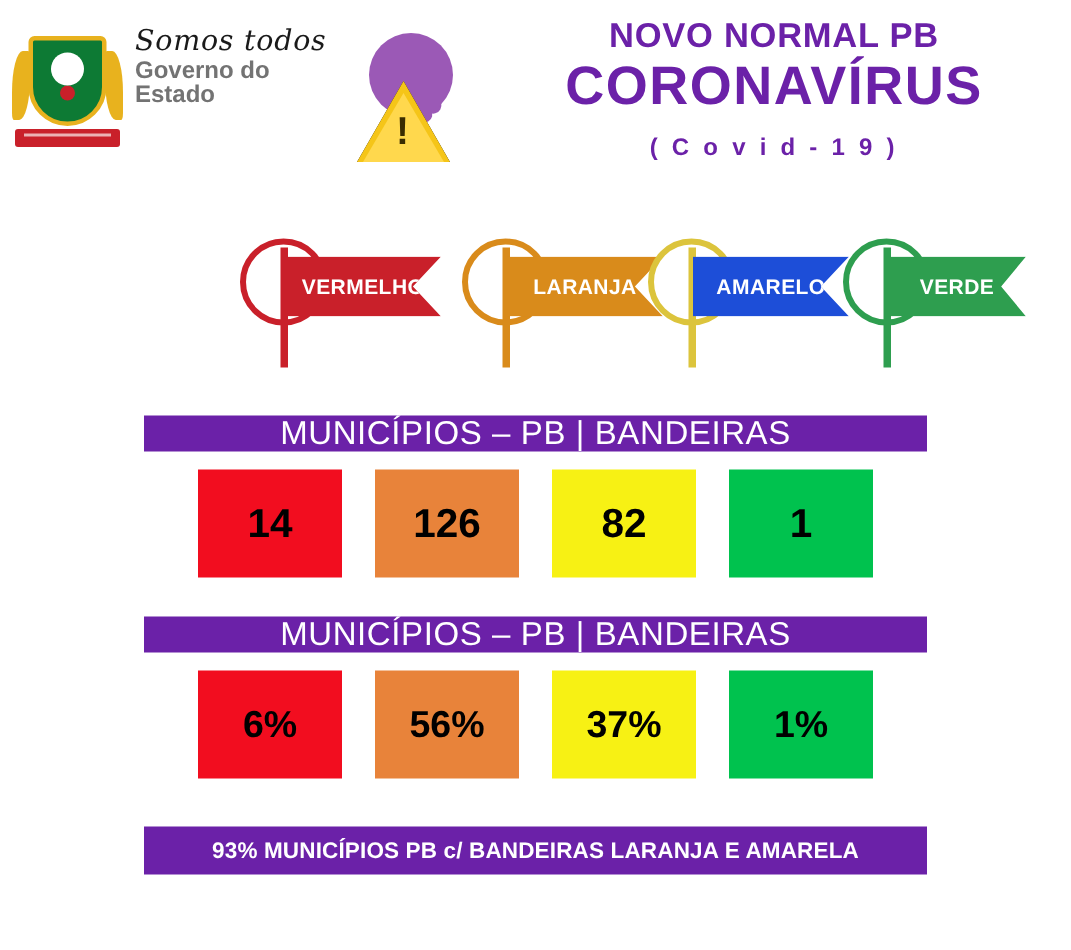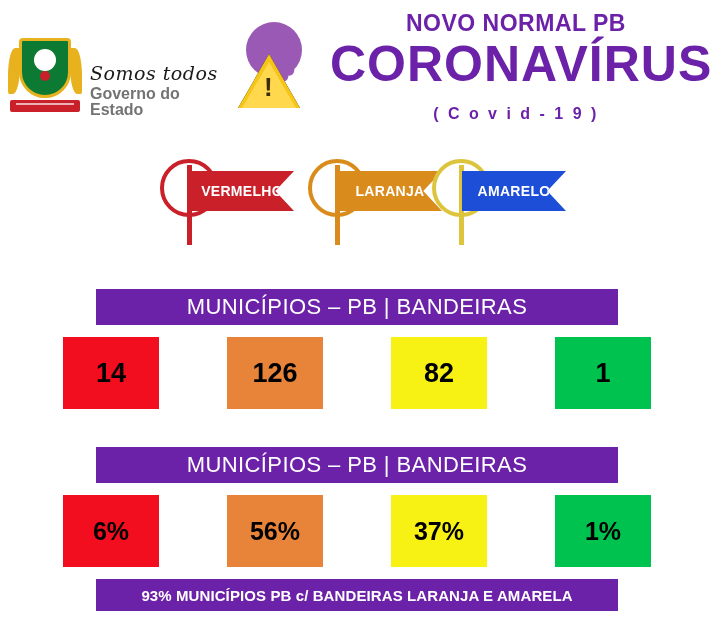--- a/index.html
+++ b/index.html
@@ -20,21 +20,21 @@
     position: relative;
     height: 135px;
   }
   .brasao-block {
     position: absolute;
     left: 8px;
     top: 18px;
     width: 215px;
     height: 100px;
     display: flex;
-    align-items: flex-end;
+    align-items: flex-start;
   }
   .brasao {
     width: 74px;
     height: 86px;
     position: relative;
     flex: 0 0 auto;
   }
   .brasao .shield {
     position: absolute;
     left: 11px;
@@ -194,21 +194,21 @@
   }
   .novo-normal {
     color: #6b21a8;
     font-weight: bold;
     font-size: 23px;
     letter-spacing: .5px;
   }
   .corona {
     color: #6b21a8;
     font-weight: bold;
-    font-size: 50px;
+    font-size: 36px;
     letter-spacing: 1px;
     line-height: 1.05;
     margin-top: 1px;
   }
   .covid {
     color: #6b21a8;
     font-weight: bold;
     font-size: 16px;
     letter-spacing: 2.5px;
     margin-top: 14px;
@@ -255,51 +255,51 @@
     justify-content: center;
     color: #ffffff;
     font-weight: bold;
     font-size: 14px;
     letter-spacing: .3px;
     clip-path: polygon(0 0, 100% 0, 82% 50%, 100% 100%, 0 100%);
   }
 
   
   .purple-bar {
-    margin: 18px auto 0 auto;
+    margin: 6px auto 0 auto;
     width: 522px;
-    height: 36px;
+    height: 24px;
     background: #6b21a8;
     color: #ffffff;
     display: flex;
     align-items: center;
     justify-content: center;
     font-size: 22px;
     letter-spacing: .4px;
   }
   .boxes-row {
-    width: 588px;
+    width: 450px;
     margin: 12px auto 0 auto;
     display: flex;
     justify-content: space-between;
   }
   .box {
     width: 96px;
     height: 72px;
     display: flex;
     align-items: center;
     justify-content: center;
     font-weight: bold;
     font-size: 27px;
     color: #000000;
   }
   .box.pct { font-size: 25px; }
   .gap-md { height: 20px; }
   .footer-bar {
-    margin: 12px auto 0 auto;
+    margin: 32px auto 0 auto;
     width: 522px;
     height: 32px;
     background: #6b21a8;
     color: #ffffff;
     display: flex;
     align-items: center;
     justify-content: center;
     font-size: 15px;
     font-weight: bold;
     letter-spacing: .1px;
@@ -356,20 +356,25 @@
     <div class="pole" style="background:#d98b1b"></div>
     <div class="banner" style="background:#d98b1b">LARANJA</div>
   </div>
 
   <div class="flag" style="left:432px">
     <div class="ring" style="border-color:#dcc43c"></div>
     <div class="pole" style="background:#dcc43c"></div>
     <div class="banner" style="background:#1d4ed8">AMARELO</div>
   </div>
 
+  <div class="flag" style="left:562px">
+    <div class="ring" style="border-color:#2e9e4f"></div>
+    <div class="pole" style="background:#2e9e4f"></div>
+    <div class="banner" style="background:#2e9e4f;width:92px">VERDE</div>
+  </div>
 </div>
 
 <div class="purple-bar">MUNICÍPIOS – PB | BANDEIRAS</div>
 
 <div class="boxes-row">
   <div class="box" style="background:#f20d1f">14</div>
   <div class="box" style="background:#e8833a">126</div>
   <div class="box" style="background:#f7f114">82</div>
   <div class="box" style="background:#00c24e">1</div>
 </div>

